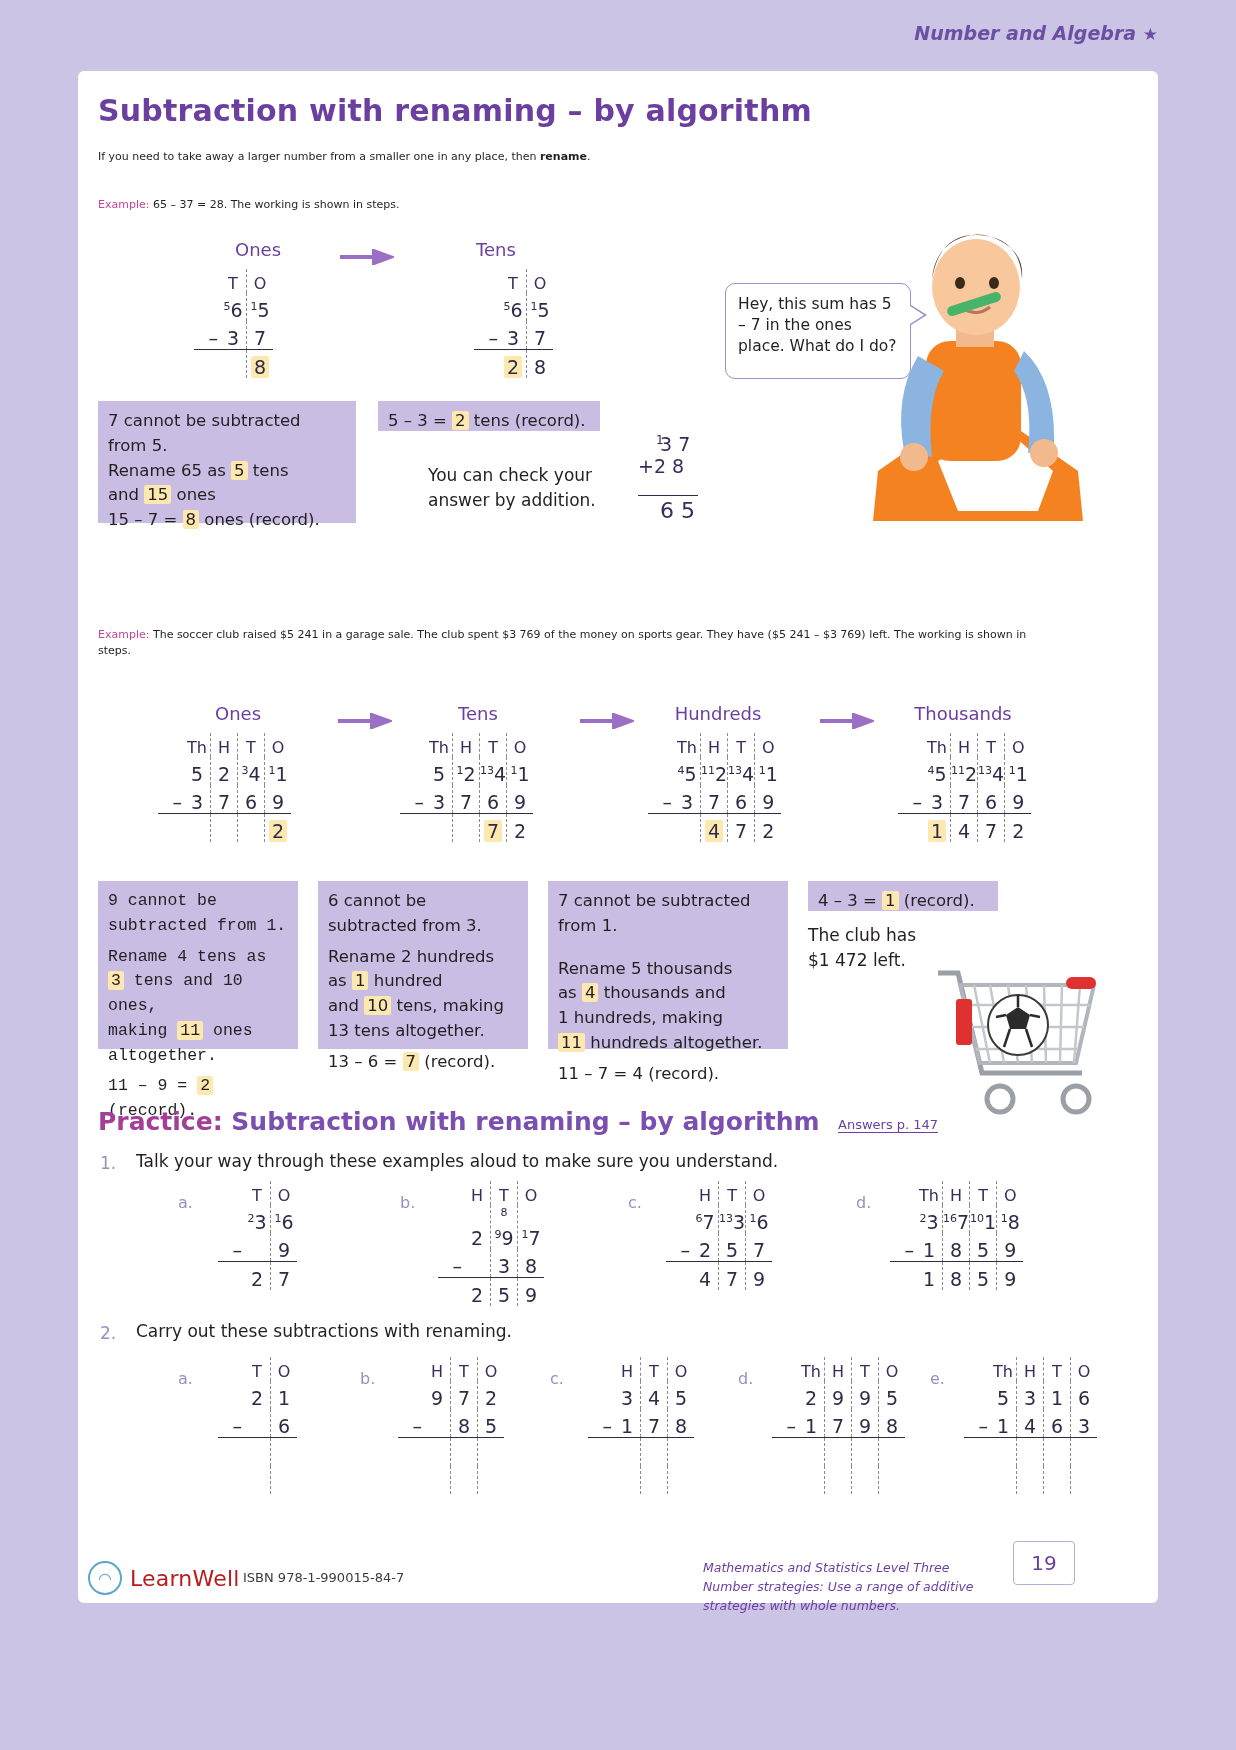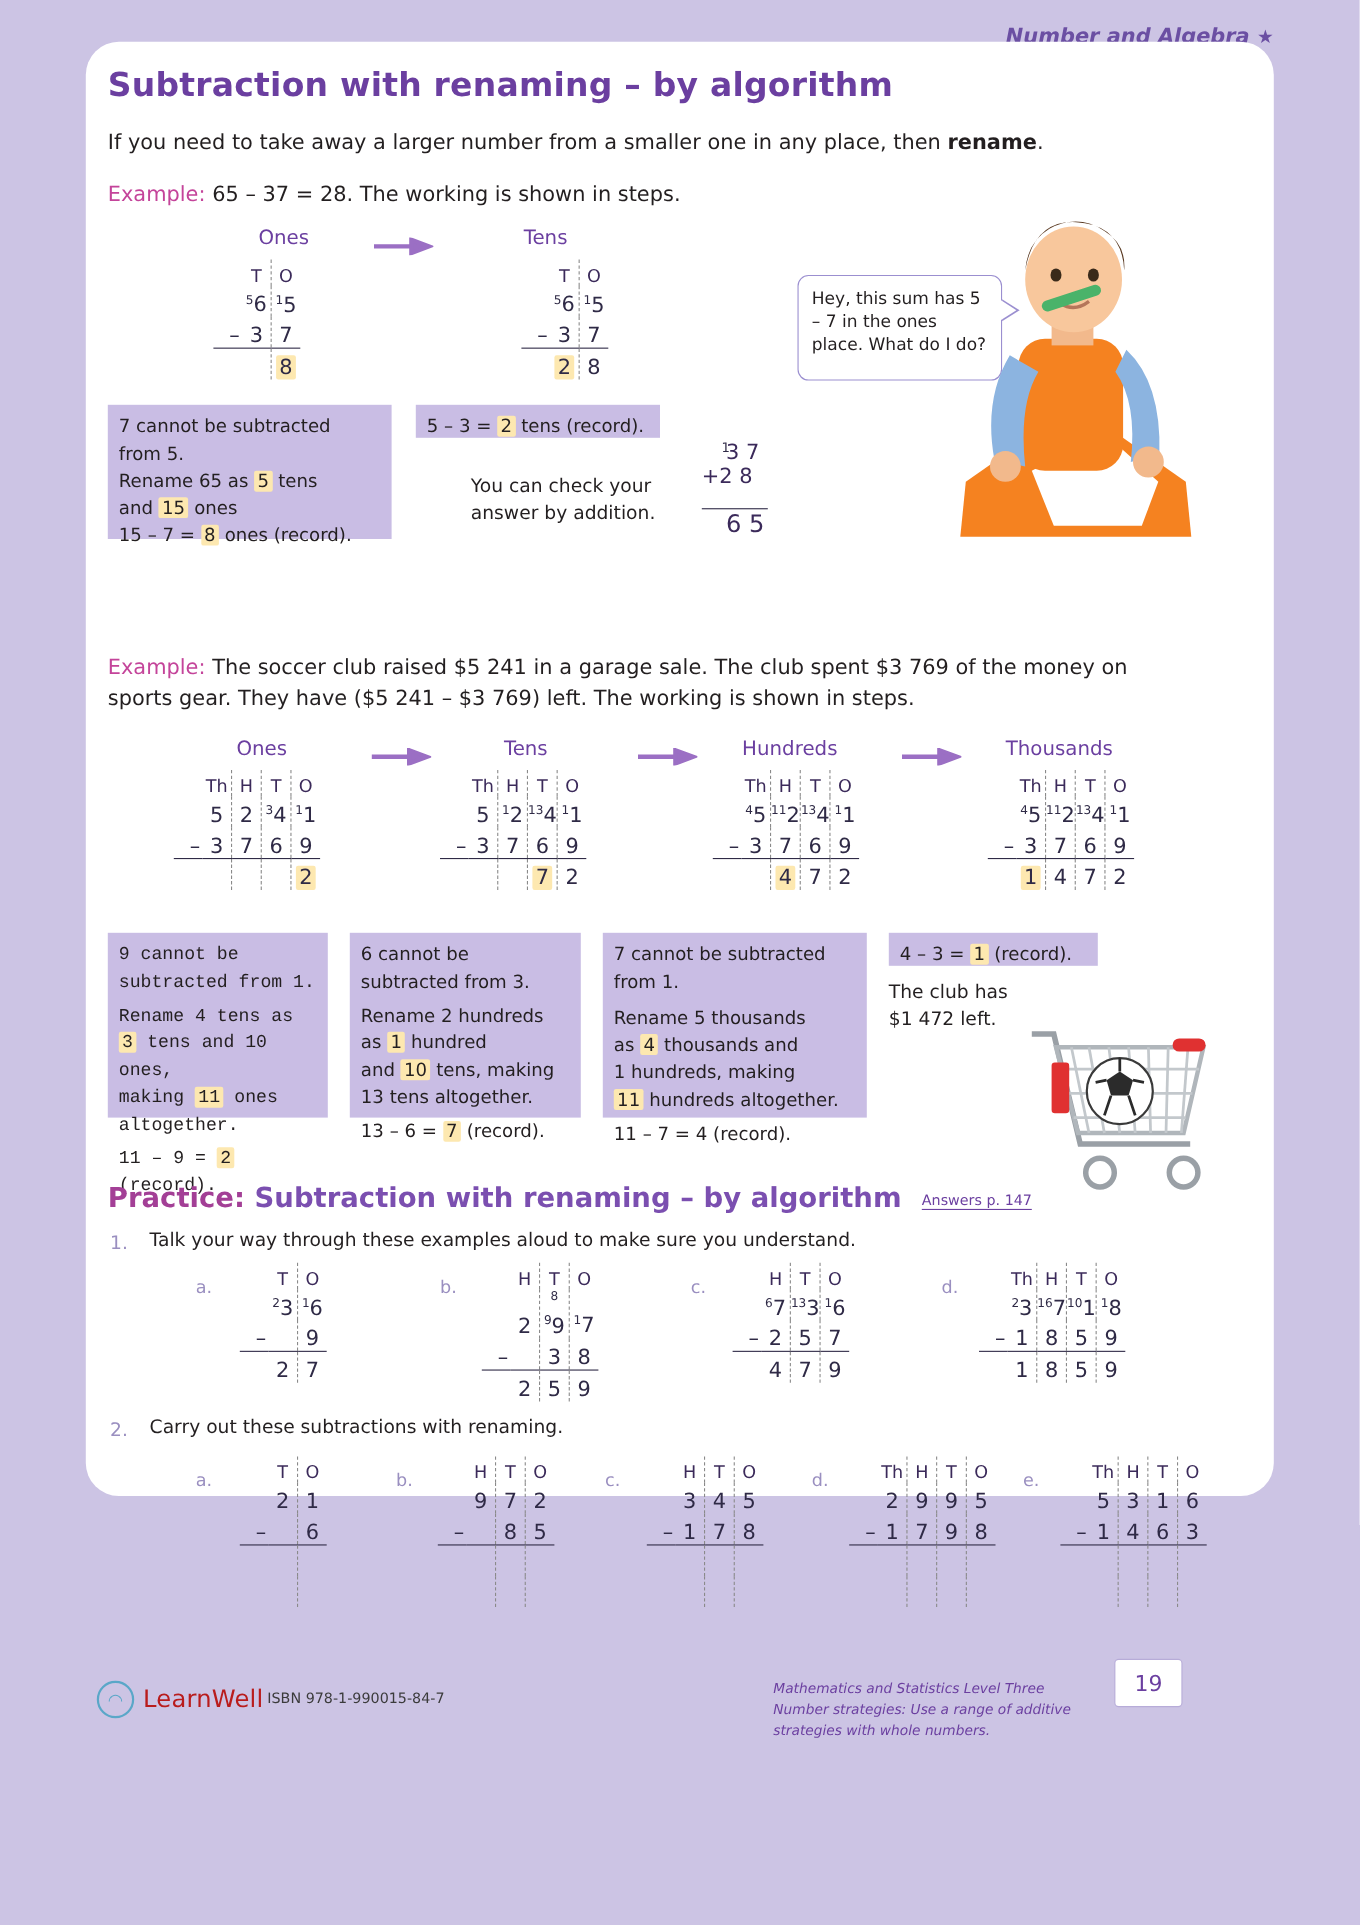--- a/index.html
+++ b/index.html
@@ -5,35 +5,35 @@
   html,body{margin:0;padding:0;}
   body{
     width:1236px;height:1750px;
     background:#ccc4e4;
     font-family:"DejaVu Sans", sans-serif;
     position:relative;
     overflow:hidden;
   }
   .page{
     position:absolute;
-    left:78px;top:38px;width:1080px;height:1322px;
+    left:78px;top:71px;width:1080px;height:1532px;
     background:#ffffff;
-    border-radius:30px;
+    border-radius:6px;
   }
   .hdr{
     position:absolute;left:0;top:22px;width:1158px;text-align:right;
     font-size:19px;font-style:italic;font-weight:bold;color:#6b4fa3;
   }
   .hdr .star{font-style:normal;font-size:17px;}
   h1.title{
     position:absolute;left:20px;top:22px;margin:0;
     font-size:30px;font-weight:bold;color:#6b3fa0;letter-spacing:.2px;
   }
   .para{
-    position:absolute;font-size:19px;color:#231f20;line-height:1.45;
+    position:absolute;font-size:11px;color:#231f20;line-height:1.45;
   }
   .ex-label{color:#c4449a;}
   b{font-weight:bold;}
 
   
   .collabel{
     position:absolute;font-size:18px;color:#6b3fa0;font-weight:normal;text-align:center;
   }
   .arrow{position:absolute;}
   .arrow svg{display:block;}
@@ -426,21 +426,21 @@
     <div style="margin-top:6px;">Rename 2 hundreds</div>
     <div><span>as </span><span class="hl">1</span><span> hundred</span></div>
     <div><span>and </span><span class="hl">10</span><span> tens, making</span></div>
     <div>13 tens altogether.</div>
     <div style="margin-top:6px;"><span>13 – 6 = </span><span class="hl">7</span><span> (record).</span></div>
   </div>
 
   <div class="box" style="left:470px;top:810px;width:240px;height:168px;">
     <div>7 cannot be subtracted</div>
     <div>from 1.</div>
-    <div style="margin-top:8px;">Rename 5 thousands</div>
+    <div style="margin-top:18px;">Rename 5 thousands</div>
     <div><span>as </span><span class="hl">4</span><span> thousands and</span></div>
     <div>1 hundreds, making</div>
     <div><span class="hl">11</span><span> hundreds altogether.</span></div>
     <div style="margin-top:6px;">11 – 7 = 4 (record).</div>
   </div>
 
   <div class="box" style="left:730px;top:810px;width:190px;height:30px;">
     <span>4 – 3 = </span><span class="hl">1</span><span> (record).</span>
   </div>
 

